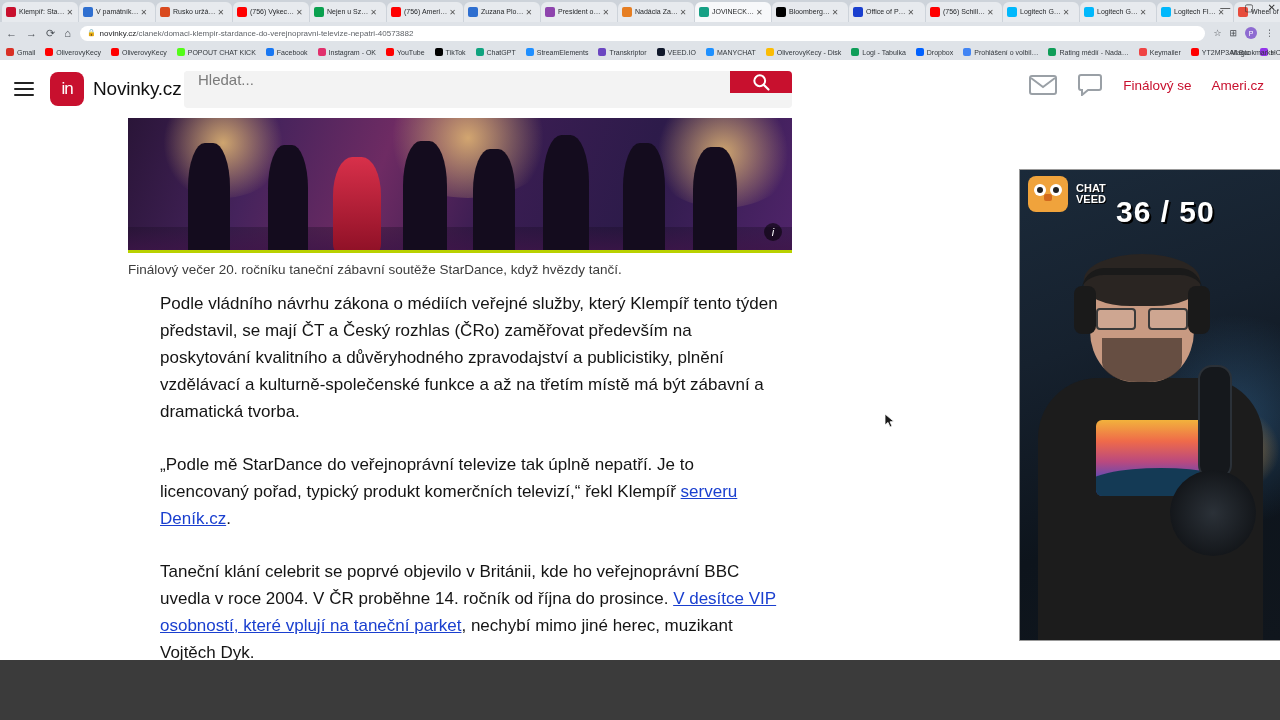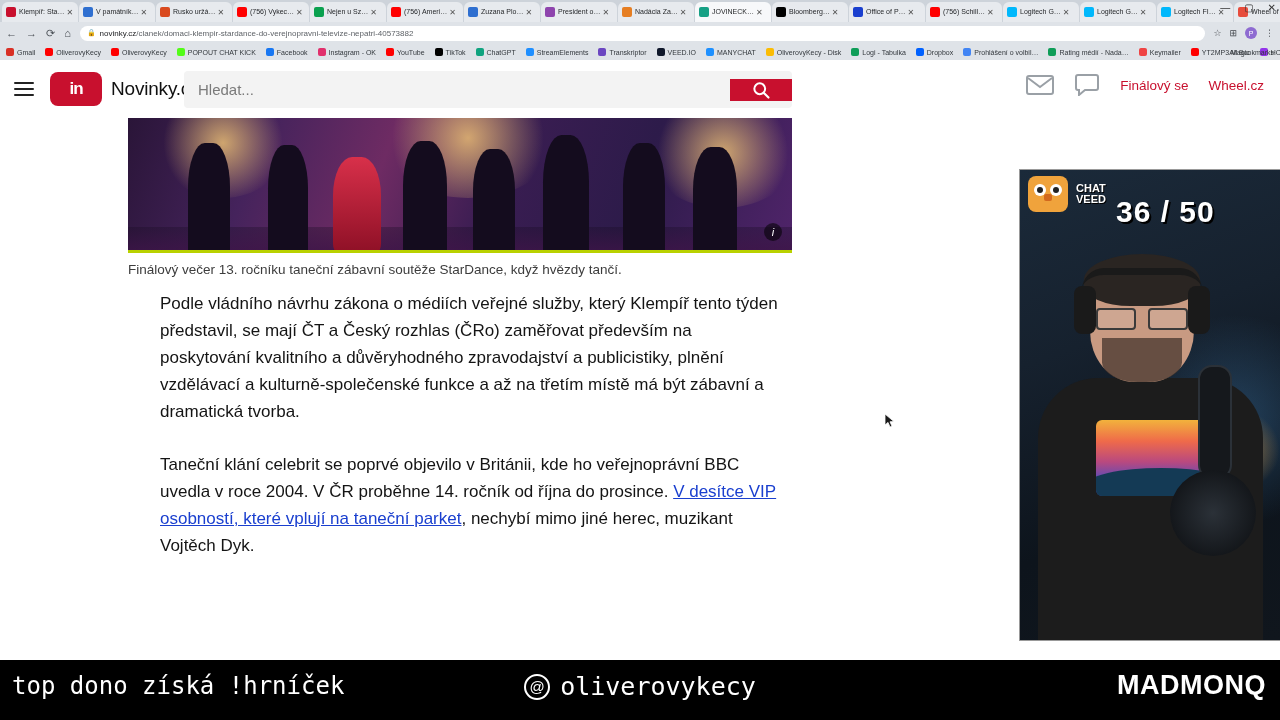--- a/index.html
+++ b/index.html
@@ -104,31 +104,31 @@
     background: #fff; display: flex; align-items: center;
     border-bottom: 1px solid #fff;
   }
   .hamburger {
     width: 20px; margin-left: 14px; margin-right: 16px;
     display: flex; flex-direction: column; gap: 4px; cursor: pointer;
   }
   .hamburger i { display: block; height: 2px; background: #222; border-radius: 1px; }
   .logo-wrap { display: flex; align-items: center; gap: 9px; }
   .logo-sq {
-    width: 52px; height: 34px; border-radius: 8px;
+    width: 34px; height: 34px; border-radius: 8px;
     background: #c8102e; color: #fff;
     display: flex; align-items: center; justify-content: center;
-    font-size: 17px; font-weight: bold; letter-spacing: -1px;
+    font-size: 17px; font-weight: normal; letter-spacing: -1px;
   }
   .logo-text { font-size: 19px; color: #111; letter-spacing: -0.2px; }
 
   .searchbox {
     position: absolute; left: 184px; top: 11px;
     width: 608px; height: 37px;
-    display: flex; align-items: center;
+    display: flex; align-items: flex-start;
     border-radius: 4px; overflow: hidden;
     background: #f3f3f3;
   }
   .searchbox input {
     flex: 1; border: 0; outline: none; background: #f3f3f3;
     font-size: 15px; color: #555; padding: 0 14px;
     font-family: "Liberation Sans", sans-serif;
   }
   .searchbox input::placeholder { color: #7a7a7a; }
   .search-btn {
@@ -575,21 +575,21 @@
             <rect x="1" y="1" width="26" height="18" rx="2" fill="none" stroke="#9aa0a6" stroke-width="2"></rect>
             <path d="M2 3 L14 12 L26 3" fill="none" stroke="#9aa0a6" stroke-width="2"></path>
           </svg>
         </span>
         <span class="hicon">
           <svg width="26" height="22" viewBox="0 0 26 22">
             <path d="M2 3 a2 2 0 0 1 2-2 h18 a2 2 0 0 1 2 2 v11 a2 2 0 0 1 -2 2 h-11 l-6 5 v-5 h-1 a2 2 0 0 1 -2 -2 z" fill="none" stroke="#9aa0a6" stroke-width="2"></path>
           </svg>
         </span>
         <a class="hlink" href="#">Finálový se</a>
-        <a class="hlink" href="#">Wheel.cz</a>
+        <a class="hlink" href="#">Ameri.cz</a>
       </div>
     </div>
 
     <div class="article">
 
       <div class="hero">
         <div class="stagelight" style="left:30px;top:-30px;width:130px;height:110px"></div>
         <div class="stagelight" style="left:250px;top:-40px;width:180px;height:120px"></div>
         <div class="stagelight" style="left:520px;top:-20px;width:150px;height:110px"></div>
         <div class="floor"></div>
@@ -598,24 +598,25 @@
         <div class="dressred" style="left:205px"></div>
         <div class="silhouette" style="left:275px;width:44px;height:112px"></div>
         <div class="silhouette" style="left:345px;width:42px;height:104px"></div>
         <div class="silhouette" style="left:415px;width:46px;height:118px"></div>
         <div class="silhouette" style="left:495px;width:42px;height:110px"></div>
         <div class="silhouette" style="left:565px;width:44px;height:106px"></div>
         <div class="info-badge">i</div>
       </div>
       <div class="hero-underline"></div>
 
-      <div class="caption">Finálový večer 13. ročníku taneční zábavní soutěže StarDance, když hvězdy tančí.</div>
+      <div class="caption">Finálový večer 20. ročníku taneční zábavní soutěže StarDance, když hvězdy tančí.</div>
 
       <div class="body" id="article-body">
           <p>Podle vládního návrhu zákona o médiích veřejné služby, který Klempíř tento týden představil, se mají ČT a Český rozhlas (ČRo) zaměřovat především na poskytování kvalitního a důvěryhodného zpravodajství a publicistiky, plnění vzdělávací a kulturně-společenské funkce a až na třetím místě má být zábavní a dramatická tvorba.</p>
+          <p>„Podle mě StarDance do veřejnoprávní televize tak úplně nepatří. Je to licencovaný pořad, typický produkt komerčních televizí,“ řekl Klempíř <a href="#">serveru Deník.cz</a>.</p>
           <p>Taneční klání celebrit se poprvé objevilo v Británii, kde ho veřejnoprávní BBC uvedla v roce 2004. V ČR proběhne 14. ročník od října do prosince. <a href="#">V desítce VIP osobností, které vplují na taneční parket</a>, nechybí mimo jiné herec, muzikant Vojtěch Dyk.</p>
         </div>
 
       <div class="cursor-arrow">
         <svg width="12" height="16" viewBox="0 0 12 16">
           <path d="M1 1 L1 12 L4 9.4 L6 14 L8 13.2 L6 8.8 L10 8.6 Z" fill="#1a1a1a" stroke="#ffffff" stroke-width="0.8"></path>
         </svg>
       </div>
     </div>
 
@@ -651,21 +652,13 @@
         </div>
         <div>
           <div class="cam-sub-label">CHAT</div>
           <div class="cam-sub-label">VEED</div>
         </div>
         <div class="cam-sub-count">36 / 50</div>
       </div>
     </div>
   </div>
 
-  <div class="bottombar">
-    <div class="bb-left">top dono získá !hrníček</div>
-    <div class="bb-center">
-      <span class="threads-icon">@</span>
-      <span class="bb-handle">oliverovykecy</span>
-    </div>
-    <div class="bb-right">MADMONQ</div>
-  </div>
 </div>
 
 </body></html>

